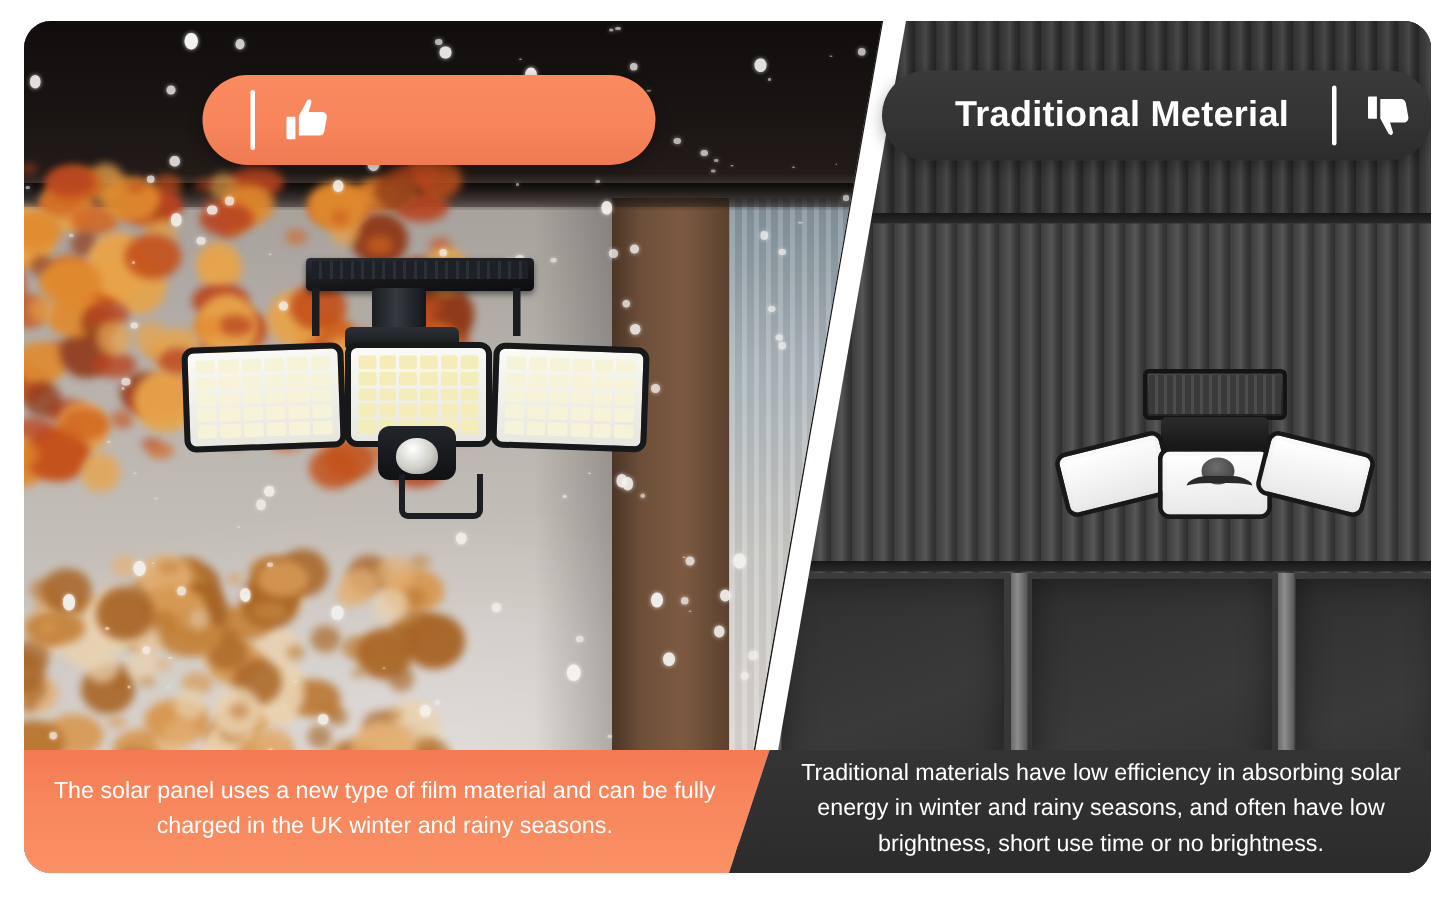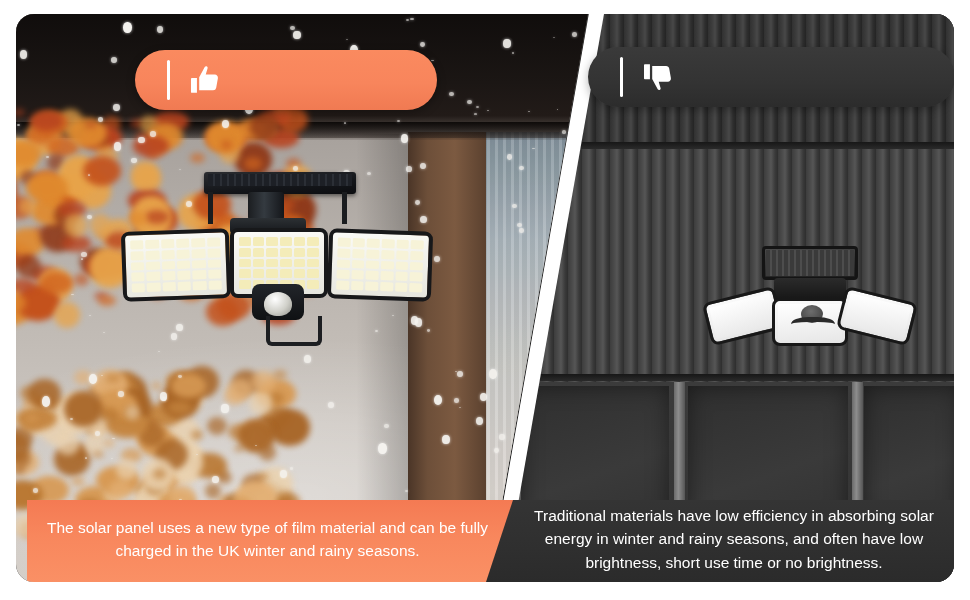--- a/index.html
+++ b/index.html
@@ -212,21 +212,21 @@
     position:absolute;
     bottom:0;
     display:flex; align-items:center; justify-content:center;
     text-align:center;
     color:#ffffff;
     font-size:15.5px;
     line-height:1.5;
     padding:10px 14px 14px 14px;
   }
   #caption-left {
-    left:11px; width:497px; height:82px;
+    left:0; width:497px; height:82px;
     background:linear-gradient(180deg,#f47a53 0%,#f8875d 45%,#fa9065 100%);
     clip-path: polygon(0 0, 497px 0, 470px 82px, 0 82px);
   }
   #caption-left .ctext { transform:translateX(-8px); }
   #caption-right {
     left:470px; width:468px; height:82px;
     background:linear-gradient(180deg,#343434 0%,#2f2f2f 60%,#2b2b2b 100%);
     clip-path: polygon(27px 0, 468px 0, 468px 82px, 0 82px);
   }
   #caption-right .ctext { transform:translateX(14px); }
@@ -849,20 +849,21 @@
       <span class="badge-sep"></span>
       <span class="badge-icon">
         <svg width="34" height="34" viewBox="0 0 24 24" fill="#ffffff">
           <path d="M2 10.5h3.6V21H2a.6.6 0 0 1-.6-.6V11.1c0-.33.27-.6.6-.6z"></path>
           <path d="M7.2 10.1l3.9-7.2c.3-.56 1.03-.74 1.56-.38.43.29.6.84.43 1.33L11.8 8.2h6.4c1.4 0 2.45 1.28 2.2 2.65l-1.2 6.6A2.25 2.25 0 0 1 17 19.3H7.2V10.1z"></path>
         </svg>
       </span>
     </div>
 
     <div class="badge" id="badge-traditional">
+      <span class="badge-label">Traditional Meterial</span>
       <span class="badge-sep"></span>
       <span class="badge-icon">
         <svg width="34" height="34" viewBox="0 0 24 24" fill="#ffffff">
           <path d="M2 3h3.6v10.5H2a.6.6 0 0 1-.6-.6V3.6c0-.33.27-.6.6-.6z"></path>
           <path d="M7.2 13.4V4.2H17c1.1 0 2.04.79 2.2 1.88l1.2 6.6c.25 1.37-.8 2.65-2.2 2.65h-6.4l1.29 4.35c.17.49 0 1.04-.43 1.33-.53.36-1.26.18-1.56-.38l-3.9-7.23z"></path>
         </svg>
       </span>
     </div>
 
     <div class="caption" id="caption-left">

